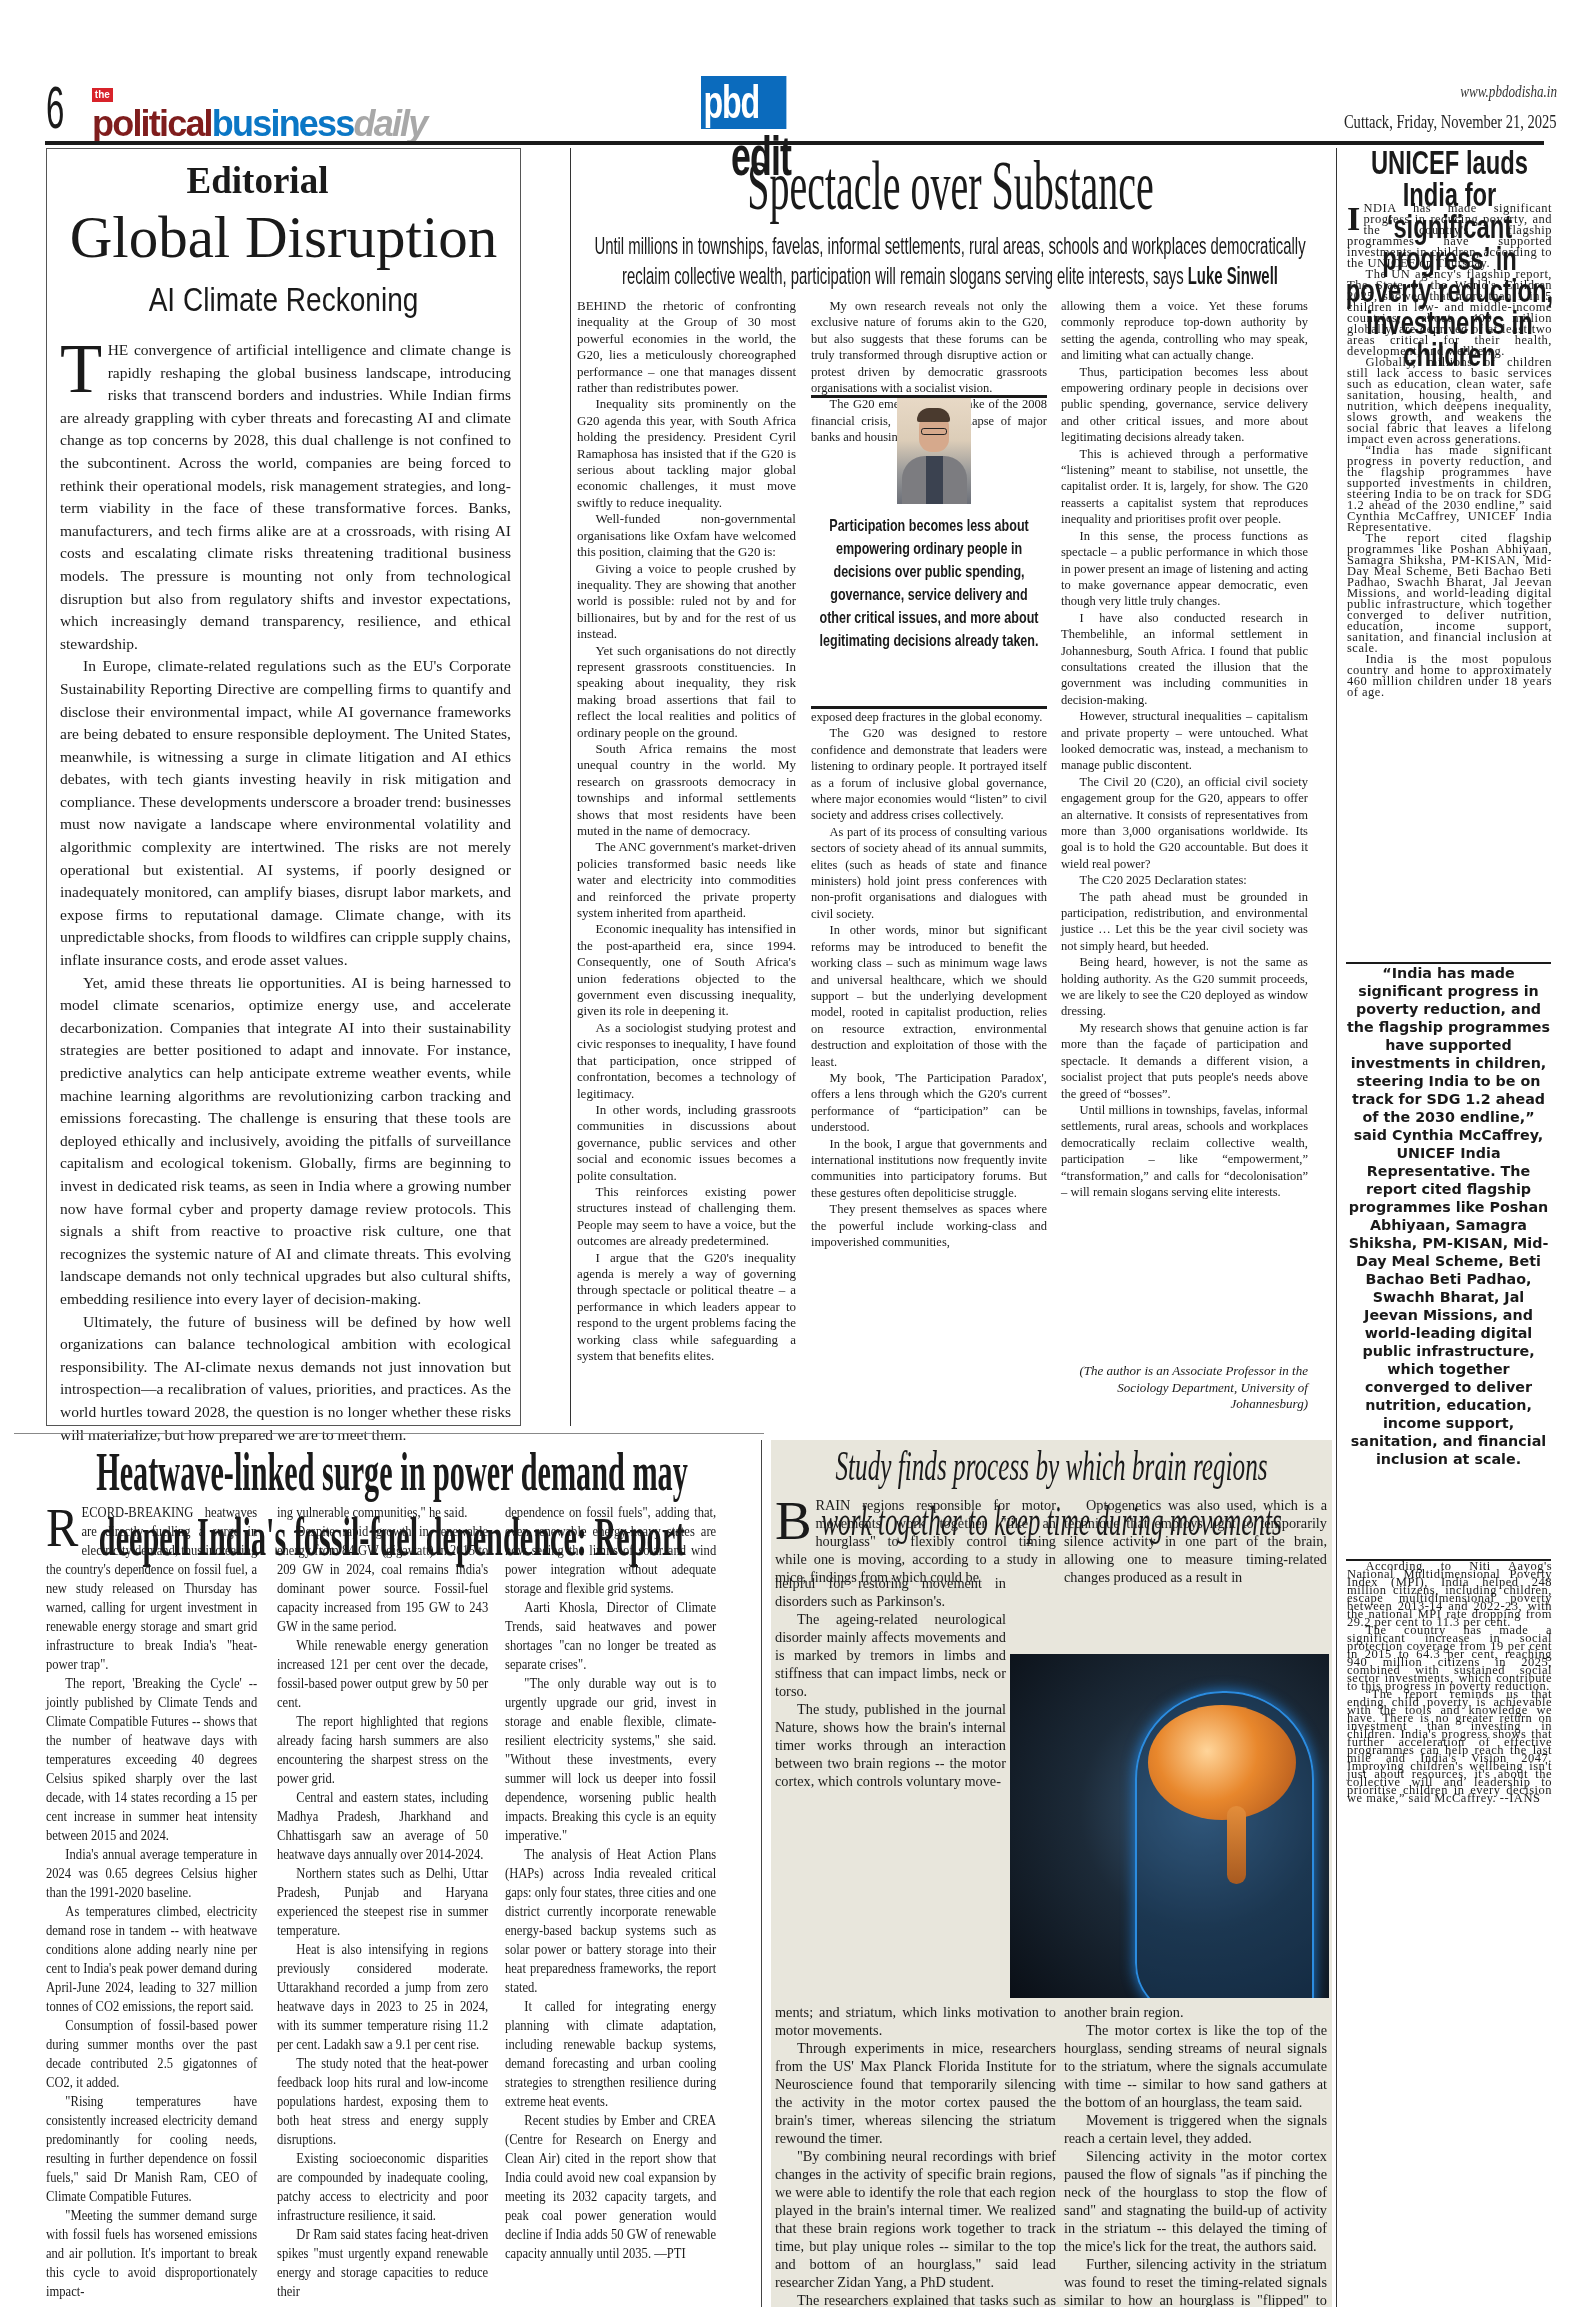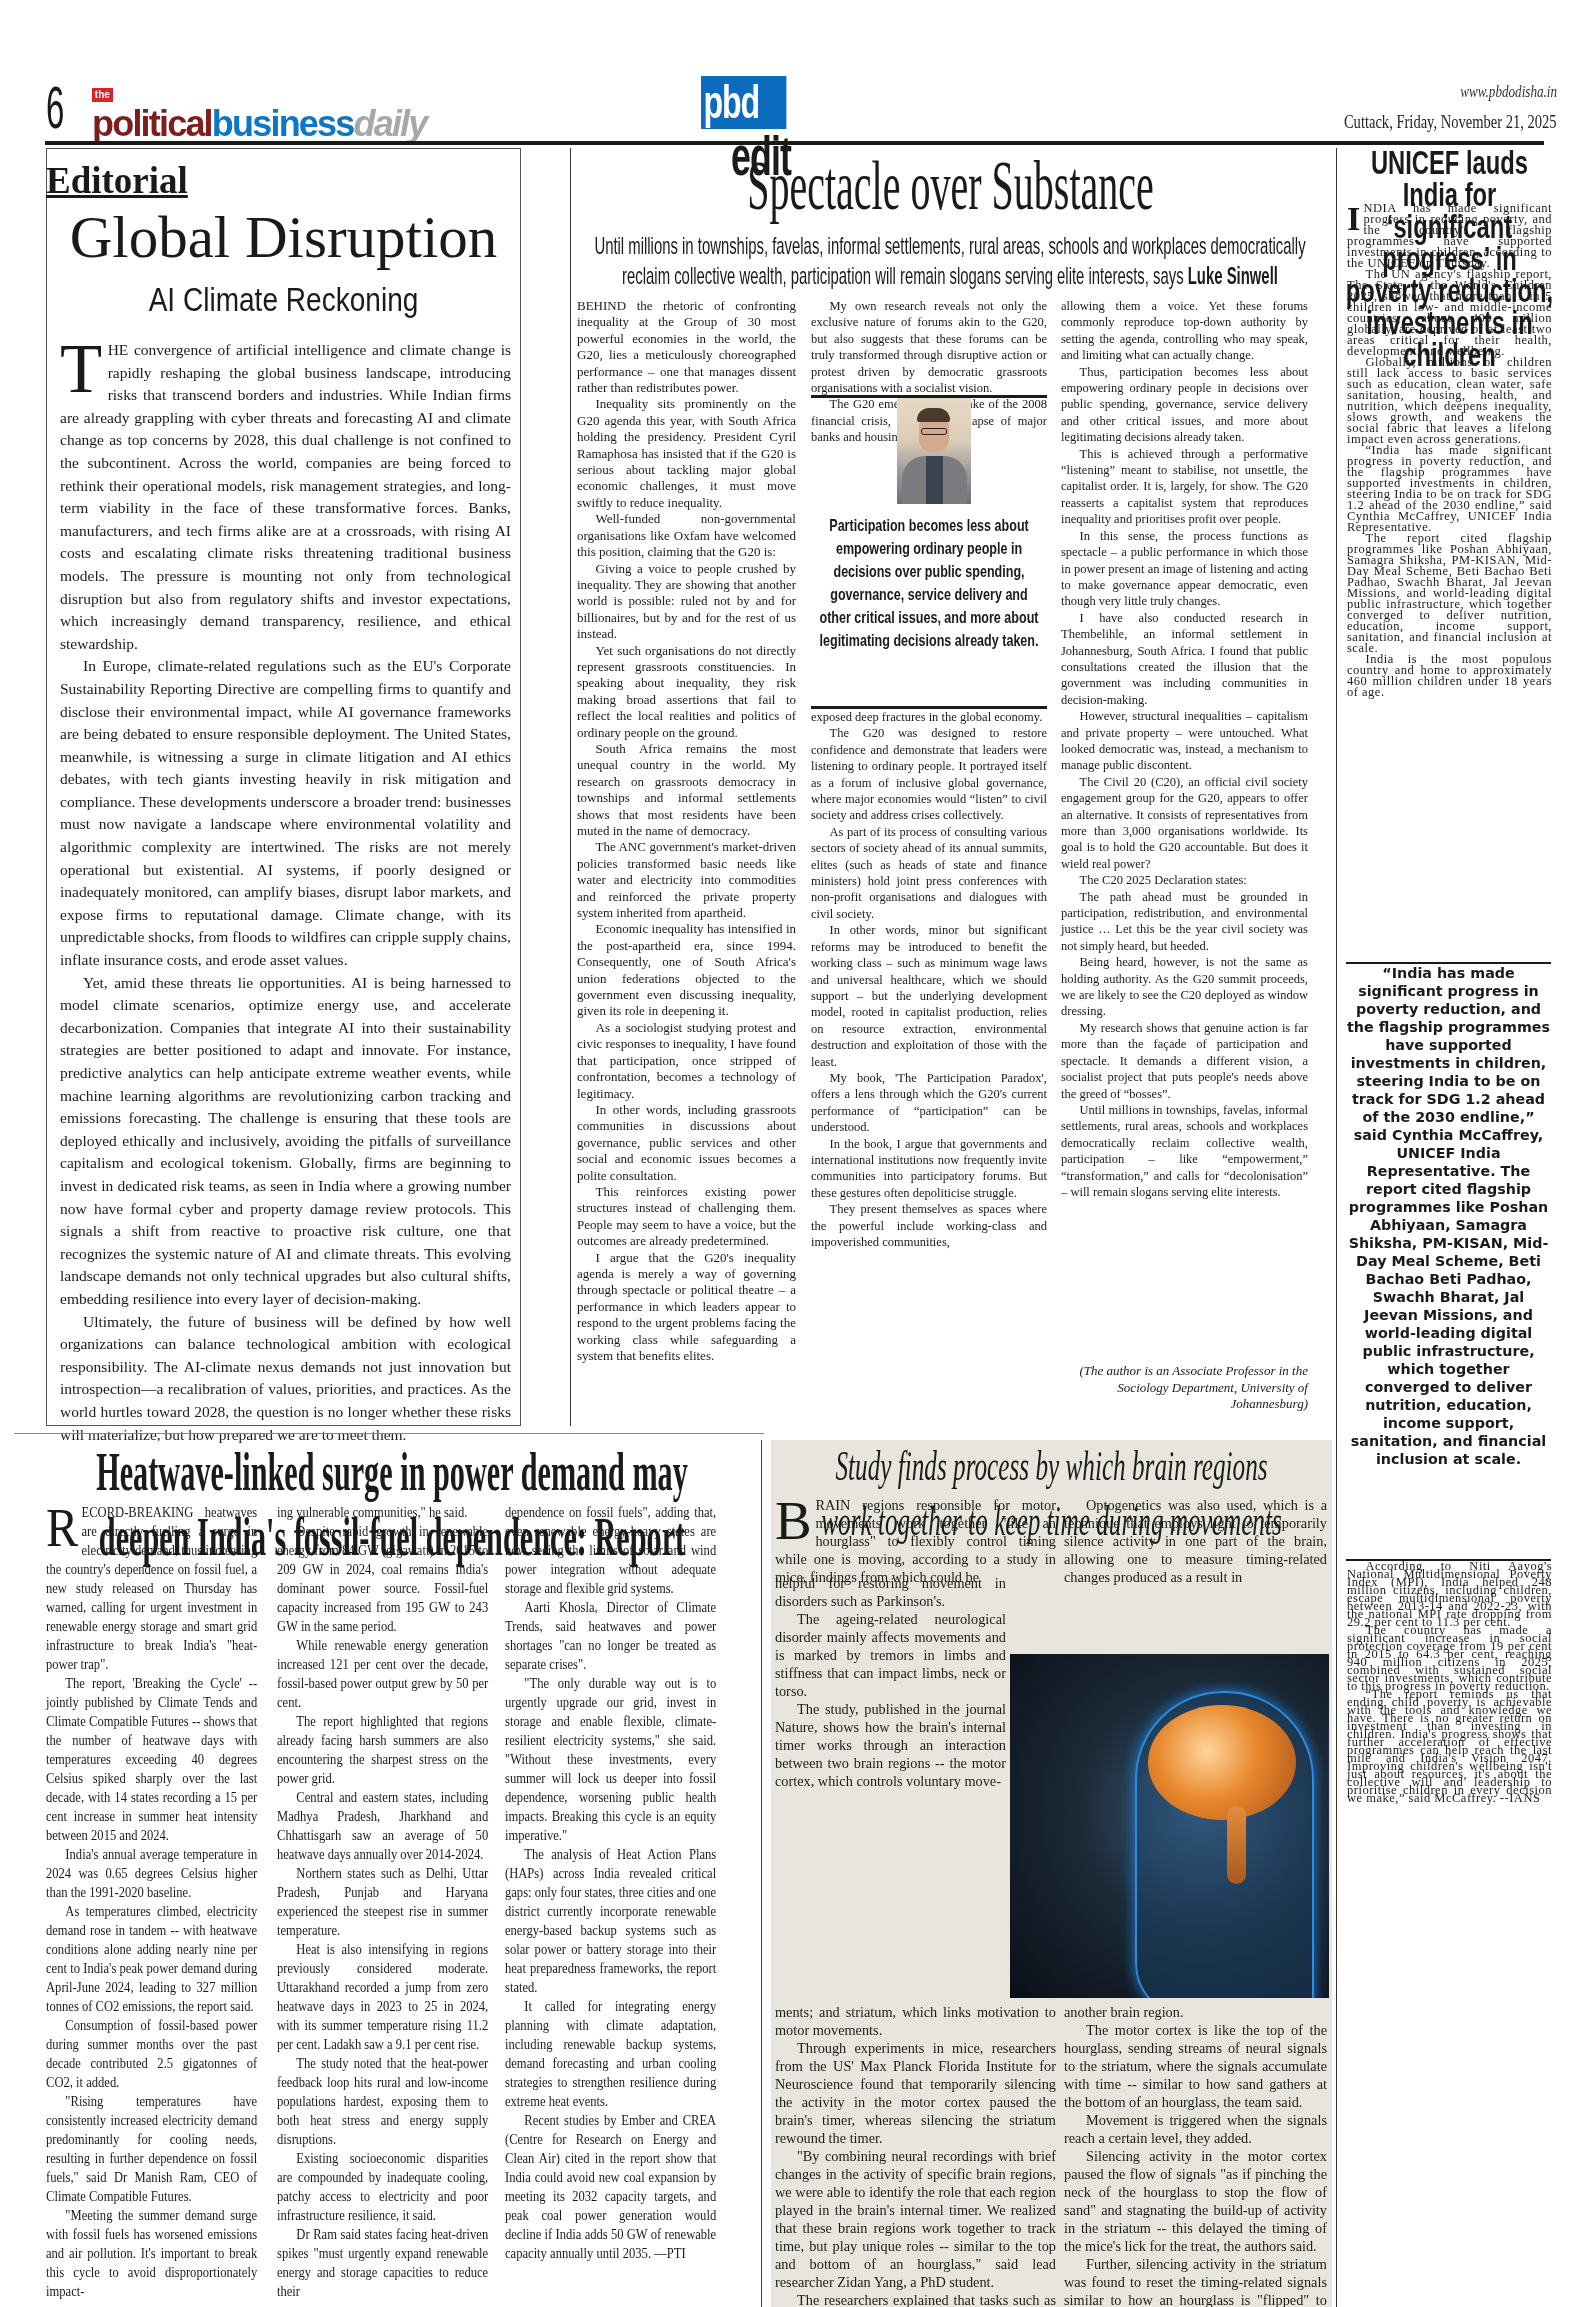--- a/index.html
+++ b/index.html
@@ -16,21 +16,21 @@
   .logo-words .d { color:#a8a8a8;font-style:italic; }
   .pbd-edit { left:701px; top:76px; height:60px; display:flex; align-items:flex-end;flex-direction:column; }
   .pbd-box { background:#0b6bbd; color:#fff; font-family:"Liberation Sans", sans-serif; font-weight:bold; font-size:46px; line-height:53px; padding:0 3.7px; letter-spacing:-1.8px; transform:scaleX(0.7); transform-origin:left bottom; width:115px; }
   .edit-word { font-family:"Liberation Sans", sans-serif; font-weight:bold; font-size:55px; line-height:55px; margin-left:-23px; transform:scaleX(0.65); transform-origin:left bottom; letter-spacing:-1.4px; }
   .site { right:32px; top:81px; font-style:italic; font-size:17.5px; color:#333; transform:scaleX(0.75); transform-origin:right top; }
   .dateline { right:32px; top:111px; font-size:19.4px; color:#222; transform:scaleX(0.75); transform-origin:right top; white-space:nowrap; }
   .rule-top { left:45px; top:141px; width:1499px; height:3.7px; background:#1a1a1a; }
 
   
   .editorial-box { left:46px; top:148px; width:475px; height:1278px; border:0.9px solid #555; box-sizing:border-box; }
-  .ed-kicker { left:46px; width:423px; top:159px; font-size:37px; font-weight:bold;text-decoration:underline; }
+  .ed-kicker { left:46px; width:423px; top:159px; text-align:center; font-size:37px; font-weight:bold; }
   .ed-title { left:46px; width:475px; top:205px; text-align:center; font-size:59px; line-height:65px; }
   .ed-sub { left:46px; width:475px; top:281px; text-align:center; font-family:"Liberation Sans", sans-serif; font-size:33px; transform:scaleX(0.85); }
   .ed-body { left:60px; width:451px; top:339px; font-size:15.5px; line-height:22.6px; text-align:justify; }
   .ed-body p { margin:0; text-indent:23px; }
   .ed-body p.first { text-indent:0; }
   .drop { float:left; font-size:69px; line-height:55px; margin:2.8px 5.5px 0 0; }
 
   
   .vrule-left { left:570px; top:148px; width:0.9px; height:1278px; background:#333; }
   .sp-title { left:572px; width:757px; top:152px; text-align:center; font-size:69px; line-height:69px; transform:scaleX(0.58); }

